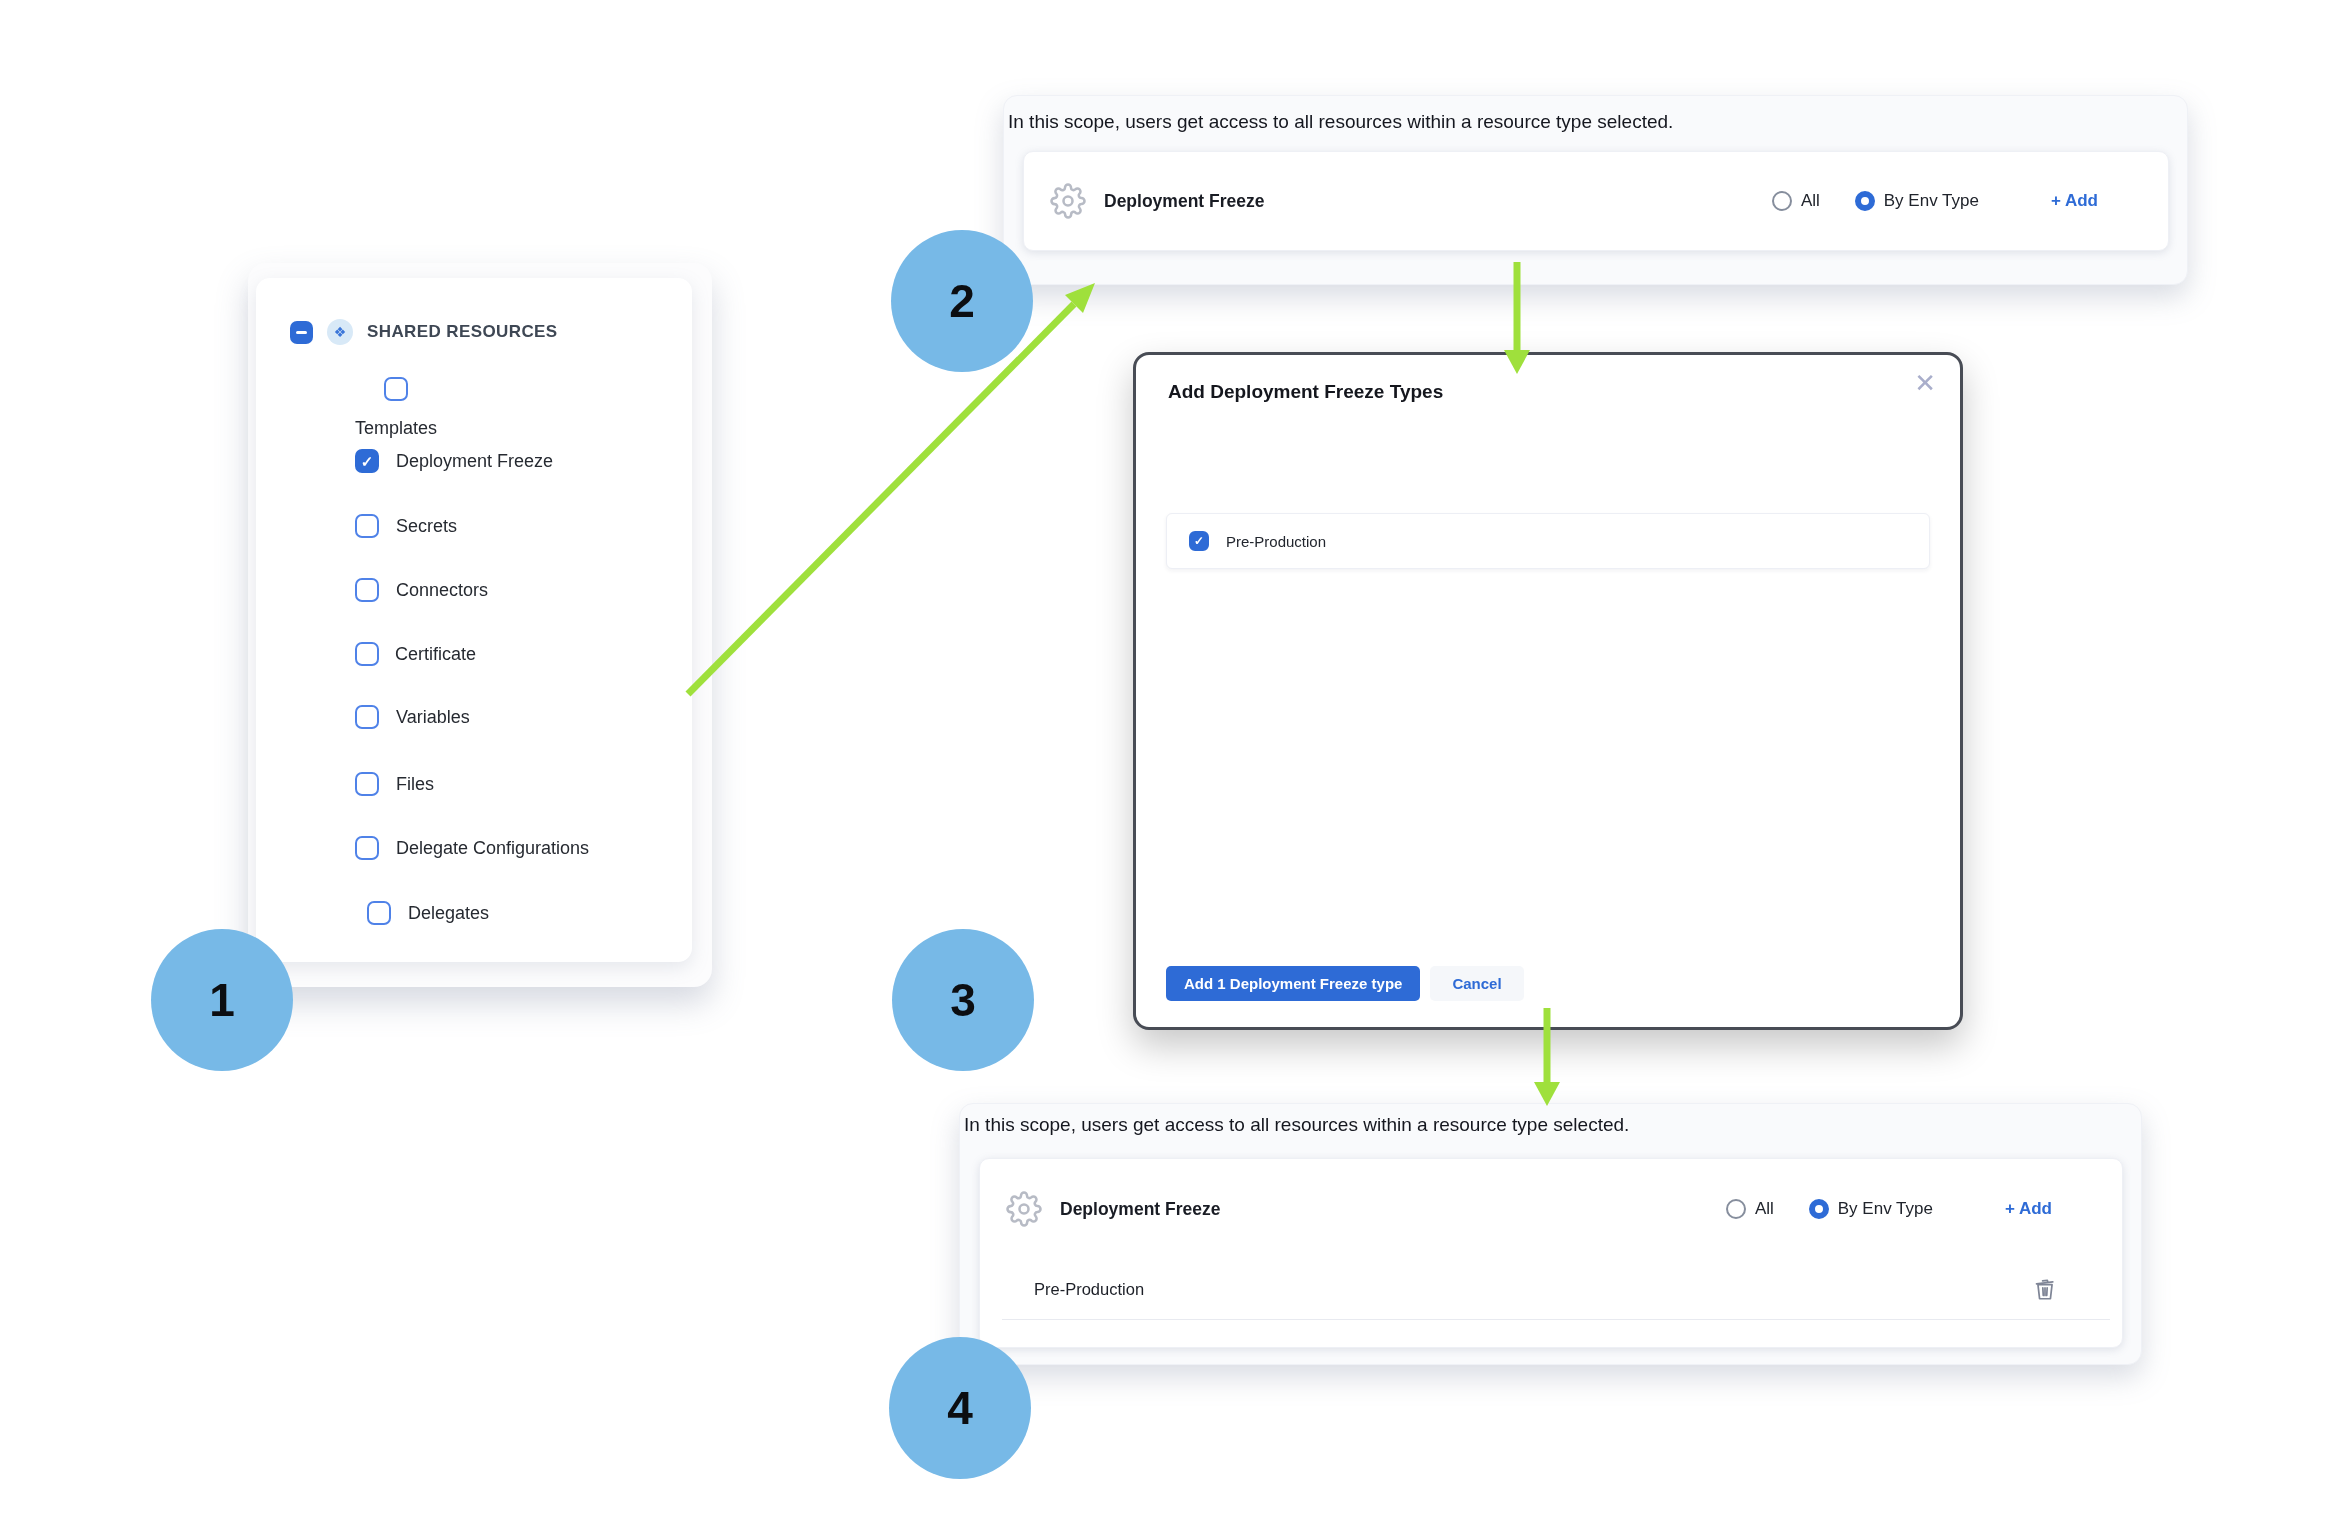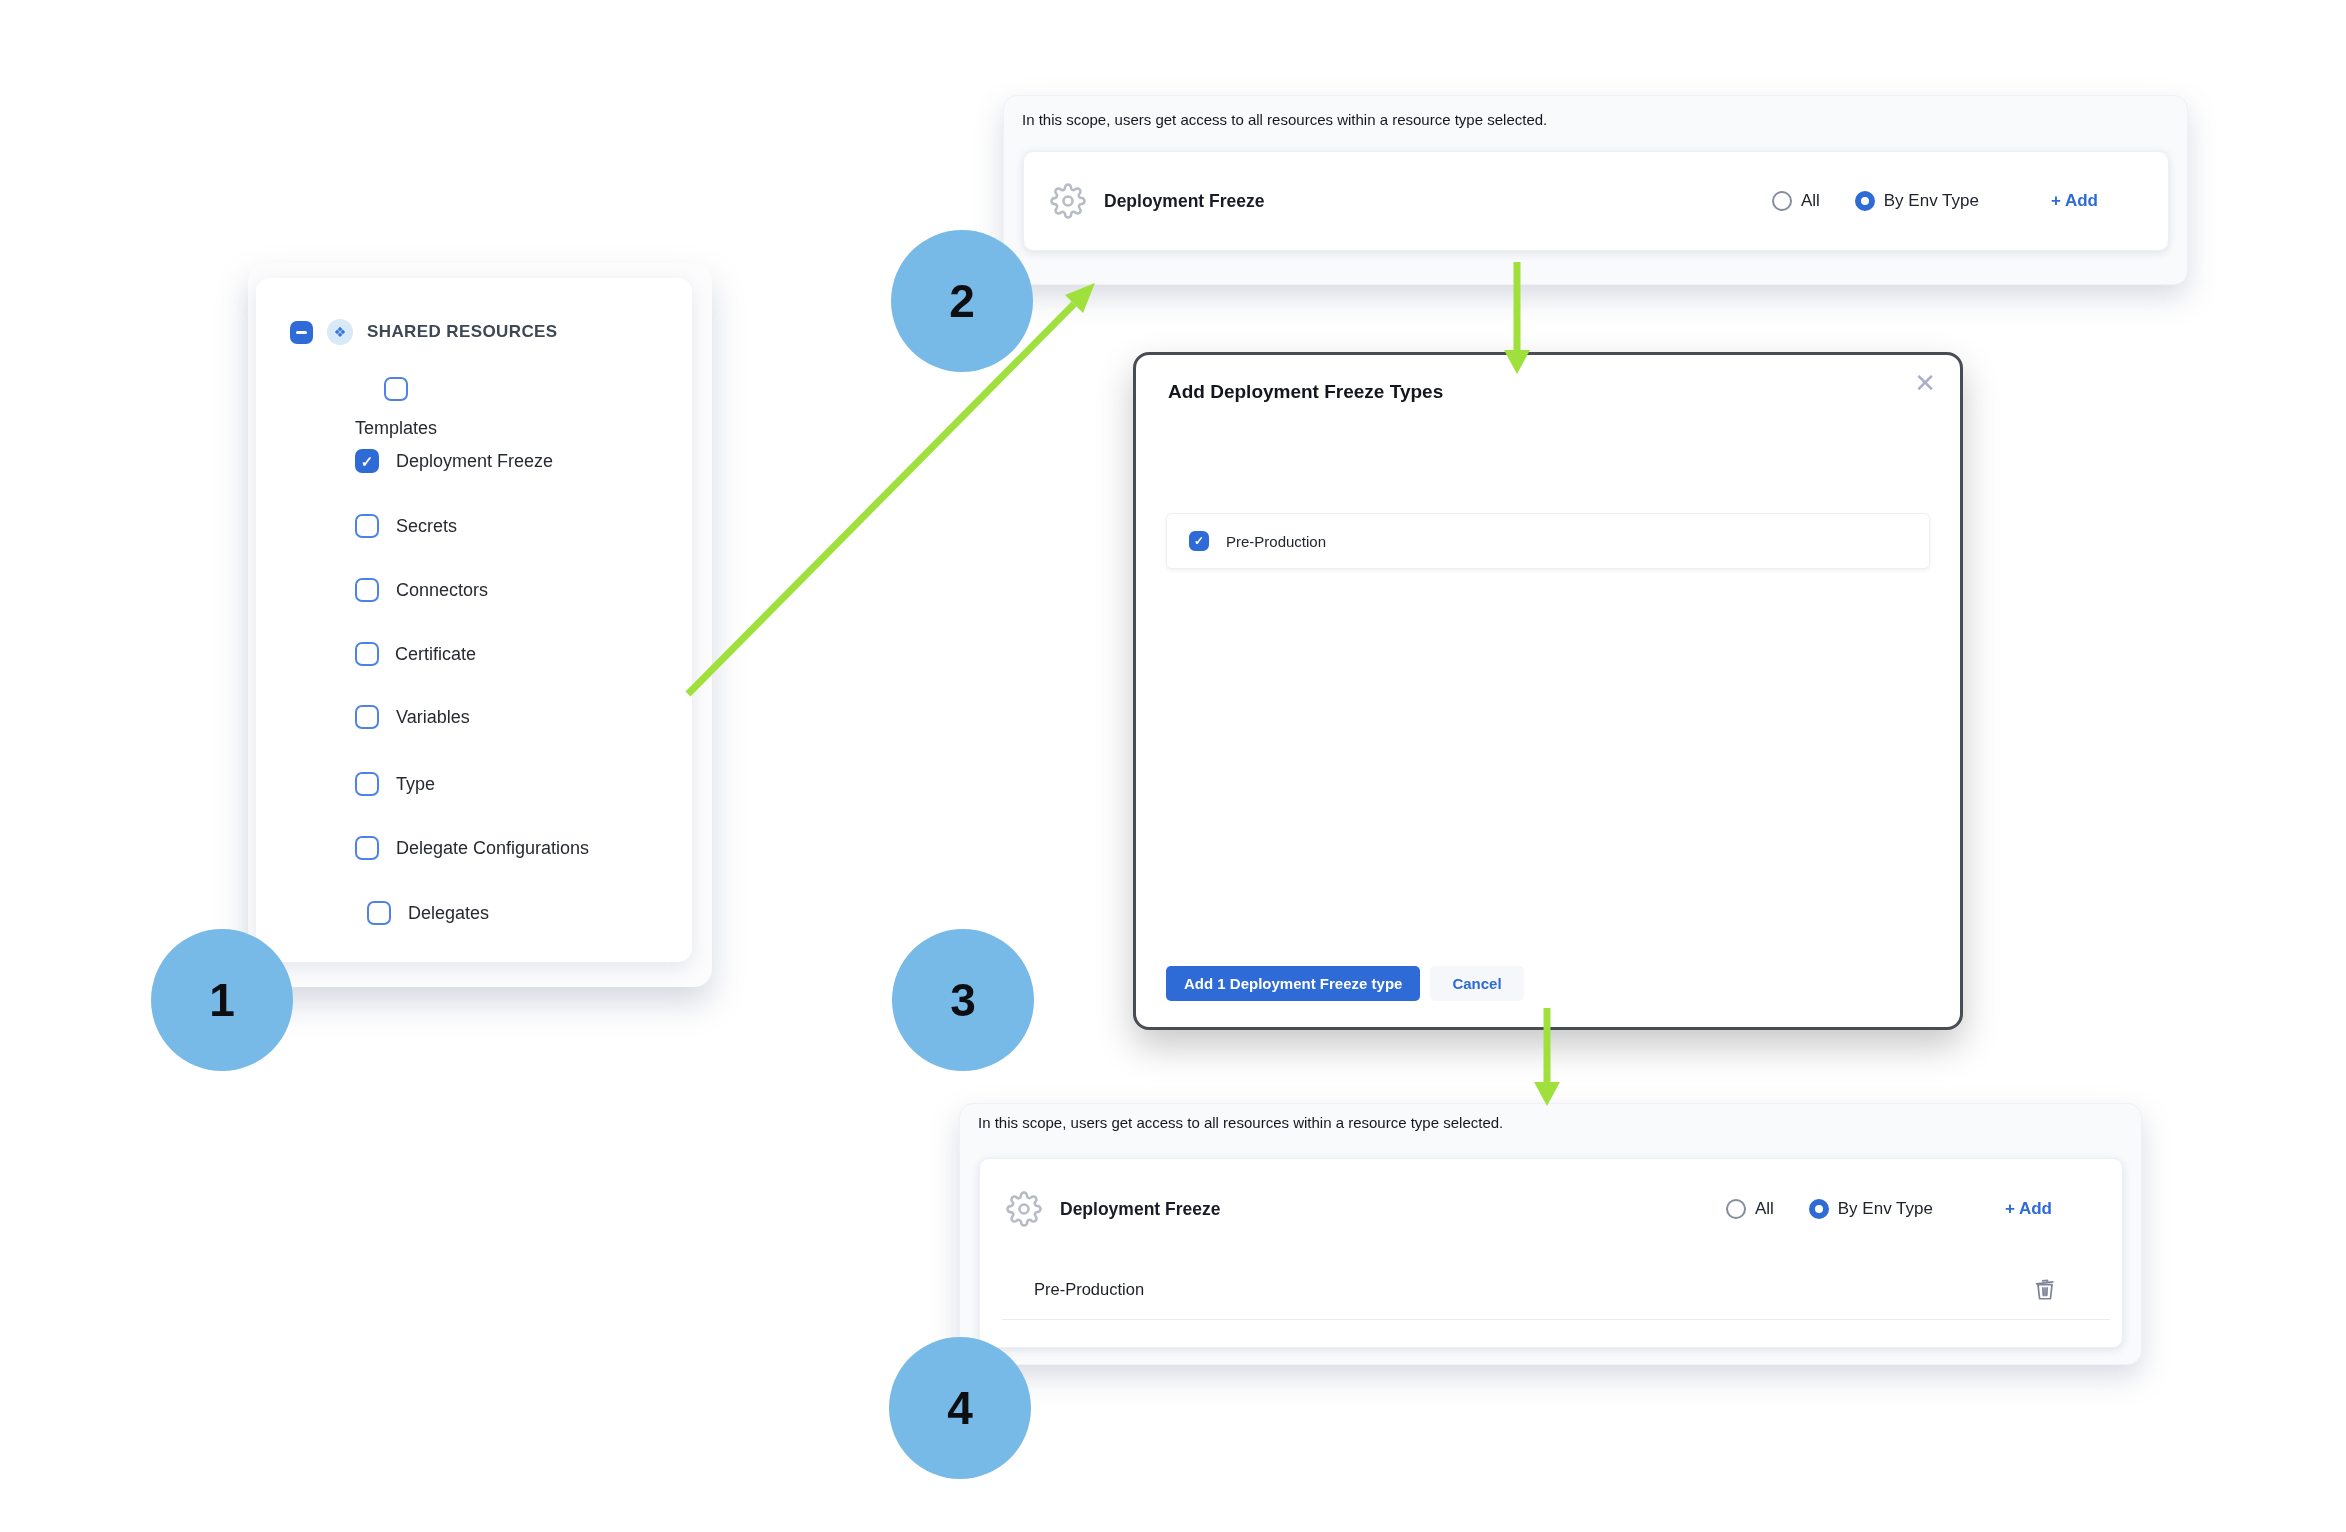--- a/index.html
+++ b/index.html
@@ -2,21 +2,21 @@
 <html><head>
 <meta charset="utf-8">
 <style>
   html,body{margin:0;padding:0;background:#ffffff;}
   .canvas{position:relative;width:2346px;height:1532px;background:#ffffff;overflow:hidden;
           font-family:"Liberation Sans",sans-serif;color:#1a1d25;}
 
   
   .scope-panel{position:absolute;background:#f9fafc;border:1px solid #eff1f6;border-radius:14px;
                box-shadow:0 12px 28px rgba(120,130,155,.28);}
-  .scope-desc{position:absolute;left:18px;top:15px;font-size:15px;color:#15171f;}
+  .scope-desc{position:absolute;left:4px;top:15px;font-size:19px;color:#15171f;}
   .scope-card{position:absolute;left:19px;right:18px;top:55px;background:#ffffff;
               border:1px solid #eef0f5;border-radius:10px;box-shadow:0 2px 8px rgba(120,130,155,.20);}
   .scope-row{display:flex;align-items:center;height:98px;padding:0 70px 0 26px;}
   .res-title{font-size:17.5px;font-weight:700;color:#191c24;margin-left:18px;white-space:nowrap;}
   .radio-wrap{display:flex;align-items:center;margin-left:auto;}
   .radio{width:20px;height:20px;border-radius:50%;background:#fff;border:2px solid #868e9d;box-sizing:border-box;flex:0 0 auto;}
   .radio.sel{border:6px solid #2e6bd6;}
   .radio-label{font-size:17px;color:#20242c;margin-left:9px;white-space:nowrap;}
   .radio-gap{width:35px;}
   .add-link{font-size:17px;font-weight:700;color:#2e6bd6;margin-left:72px;white-space:nowrap;cursor:pointer;}
@@ -131,21 +131,21 @@
     <div class="lp-row" style="top:360px;gap:16px;">
       <span class="cb"></span>
       <span class="lp-label">Certificate</span>
     </div>
     <div class="lp-row" style="top:423px;justify-content:center;">
       <span class="cb"></span>
       <span class="lp-label">Variables</span>
     </div>
     <div class="lp-row" style="top:490px;">
       <span class="cb"></span>
-      <span class="lp-label">Type</span>
+      <span class="lp-label">Files</span>
     </div>
     <div class="lp-row" style="top:554px;">
       <span class="cb"></span>
       <span class="lp-label">Delegate Configurations</span>
     </div>
     <div class="lp-row" style="top:619px;padding-left:12px;">
       <span class="cb"></span>
       <span class="lp-label">Delegates</span>
     </div>
   </div>

